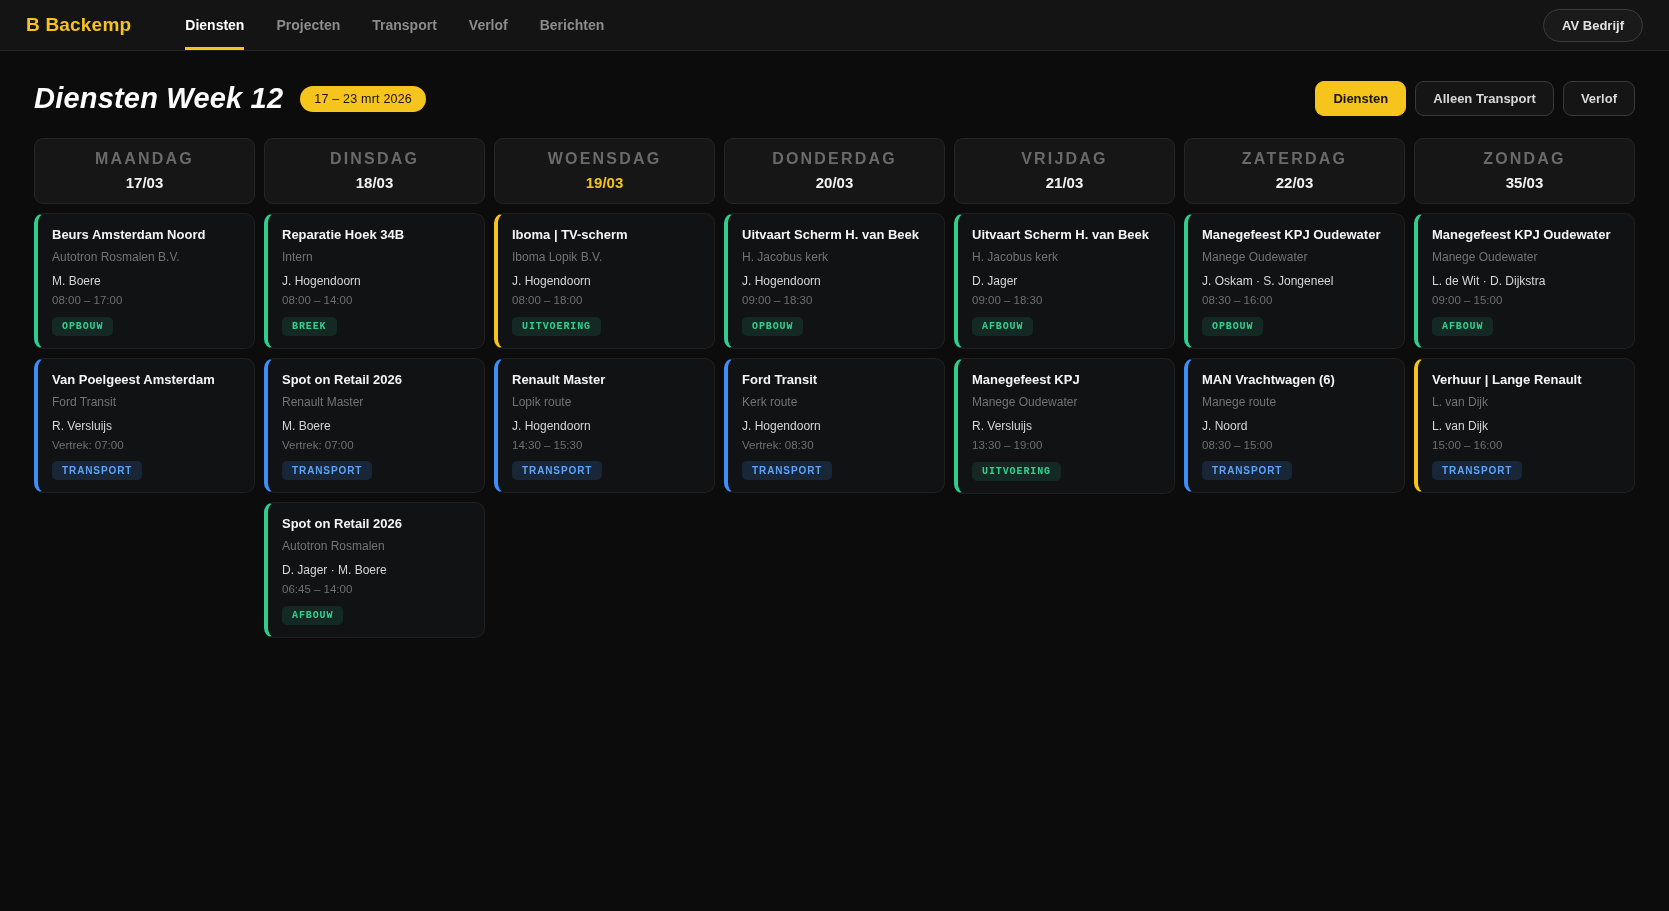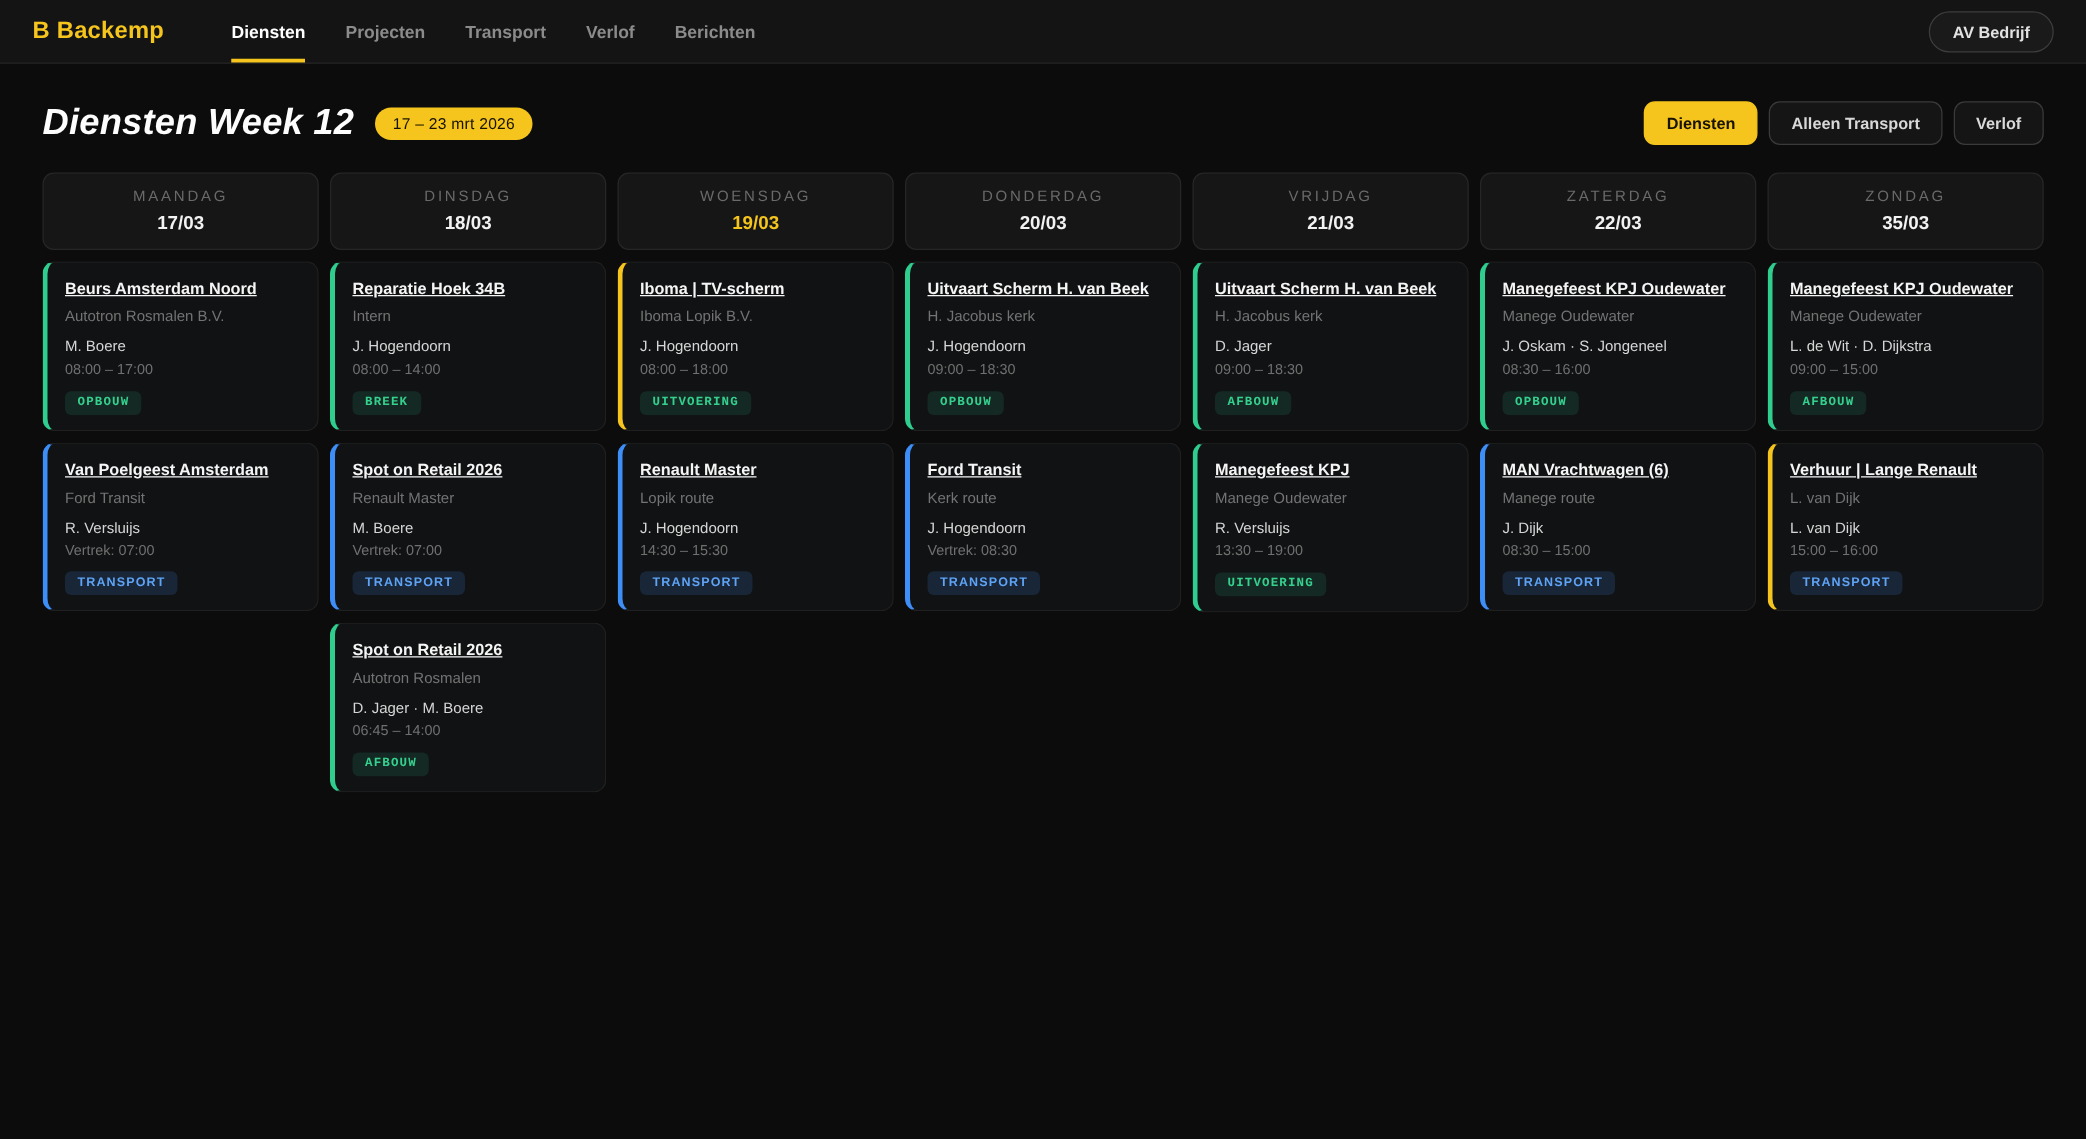--- a/index.html
+++ b/index.html
@@ -78,38 +78,38 @@
   .week{
     display:grid;grid-template-columns:repeat(7,1fr);gap:9px;
     padding:0 34px;align-items:start;
   }
   .day-col{display:flex;flex-direction:column;gap:9px;}
   .day-header{
     background:var(--head-bg);border:1px solid var(--head-border);
     border-radius:9px;text-align:center;padding:11px 4px 12px;
   }
   .day-name{
-    font-size:12px;letter-spacing:2.2px;color:#6a6a6a;font-weight:400;
+    font-size:16px;letter-spacing:2.2px;color:#6a6a6a;font-weight:700;
     margin-bottom:6px;text-transform:uppercase;
   }
   .day-date{font-size:15px;font-weight:bold;color:#f2f2f2;}
   .day-date.today{color:var(--yellow);}
   .event-card{
     background:var(--card-bg);
     border:1px solid var(--card-border);
     border-left:4px solid var(--green);
     border-radius:10px;
     padding:14px 14px 12px;
     min-height:110px;
     cursor:pointer;
   }
   .event-card.accent-green{border-left-color:var(--green);}
   .event-card.accent-blue{border-left-color:var(--blue);}
   .event-card.accent-yellow{border-left-color:var(--yellow);}
-  .ev-title{font-size:13px;font-weight:bold;color:#f5f5f5;margin-bottom:7px;line-height:1.15;text-decoration:underline;}
+  .ev-title{font-size:13px;font-weight:bold;color:#f5f5f5;margin-bottom:7px;line-height:1.15;}
   .ev-sub{font-size:12px;color:#737373;margin-bottom:6px;}
   .ev-person{font-size:12px;color:#d6d6d6;margin-bottom:6px;margin-top:10px;}
   .ev-time{font-size:11.5px;color:#707070;margin-bottom:9px;}
   .ev-badge{
     display:inline-block;font-size:10px;font-weight:bold;letter-spacing:0.9px;
     padding:4px 10px;border-radius:5px;text-transform:uppercase;
   }
   .ev-badge.badge-green{color:var(--badge-green-text);background:rgba(46,204,138,0.13);font-family:Liberation Mono, monospace;}
   .ev-badge.badge-blue{color:var(--badge-blue-text);background:rgba(61,142,247,0.16);}
 </style>
@@ -179,21 +179,21 @@
         </div>
         <div class="event-card accent-green"><div class="ev-title">Uitvaart Scherm H. van Beek</div><div class="ev-sub">H. Jacobus kerk</div><div class="ev-person">D. Jager</div><div class="ev-time">09:00 – 18:30</div><span class="ev-badge badge-green">AFBOUW</span></div>
         <div class="event-card accent-green"><div class="ev-title">Manegefeest KPJ</div><div class="ev-sub">Manege Oudewater</div><div class="ev-person">R. Versluijs</div><div class="ev-time">13:30 – 19:00</div><span class="ev-badge badge-green">UITVOERING</span></div>
       </div>
       <div class="day-col">
         <div class="day-header">
           <div class="day-name">ZATERDAG</div>
           <div class="day-date">22/03</div>
         </div>
         <div class="event-card accent-green"><div class="ev-title">Manegefeest KPJ Oudewater</div><div class="ev-sub">Manege Oudewater</div><div class="ev-person">J. Oskam · S. Jongeneel</div><div class="ev-time">08:30 – 16:00</div><span class="ev-badge badge-green">OPBOUW</span></div>
-        <div class="event-card accent-blue"><div class="ev-title">MAN Vrachtwagen (6)</div><div class="ev-sub">Manege route</div><div class="ev-person">J. Dijk</div><div class="ev-time">08:30 – 15:00</div><span class="ev-badge badge-blue">TRANSPORT</span></div>
+        <div class="event-card accent-blue"><div class="ev-title">MAN Vrachtwagen (6)</div><div class="ev-sub">Manege route</div><div class="ev-person">J. Noord</div><div class="ev-time">08:30 – 15:00</div><span class="ev-badge badge-blue">TRANSPORT</span></div>
       </div>
       <div class="day-col">
         <div class="day-header">
           <div class="day-name">ZONDAG</div>
           <div class="day-date">35/03</div>
         </div>
         <div class="event-card accent-green"><div class="ev-title">Manegefeest KPJ Oudewater</div><div class="ev-sub">Manege Oudewater</div><div class="ev-person">L. de Wit · D. Dijkstra</div><div class="ev-time">09:00 – 15:00</div><span class="ev-badge badge-green">AFBOUW</span></div>
         <div class="event-card accent-yellow"><div class="ev-title">Verhuur | Lange Renault</div><div class="ev-sub">L. van Dijk</div><div class="ev-person">L. van Dijk</div><div class="ev-time">15:00 – 16:00</div><span class="ev-badge badge-blue">TRANSPORT</span></div>
       </div>
     </div>

